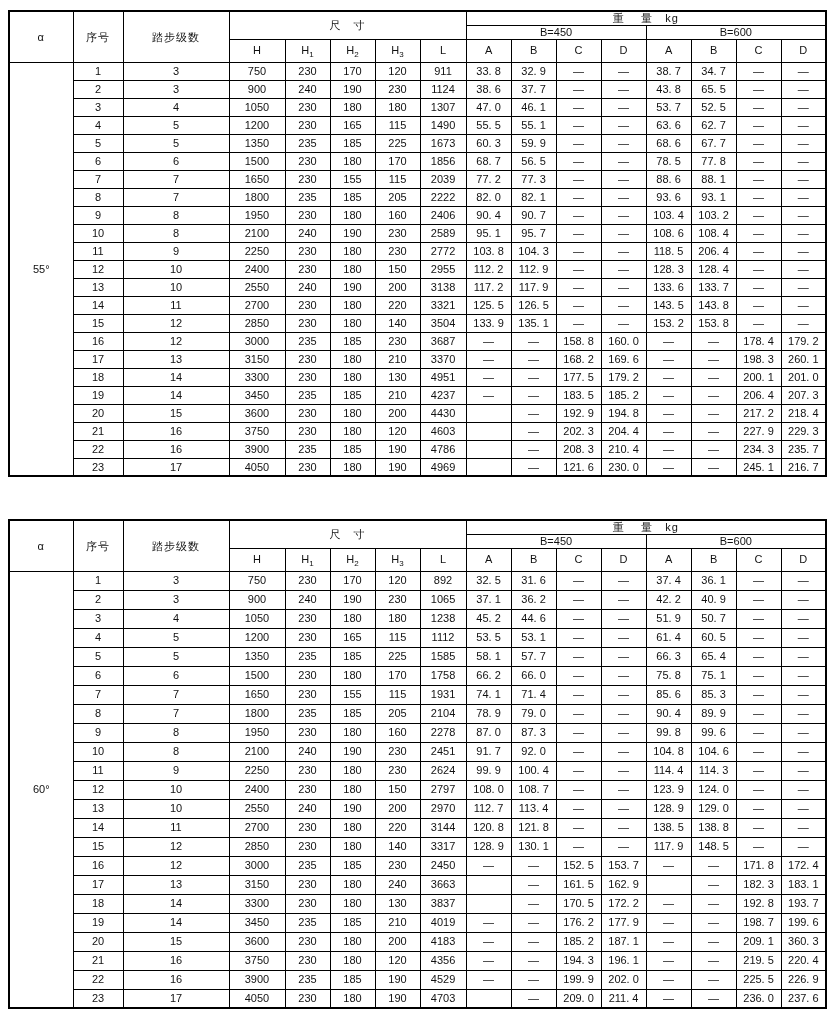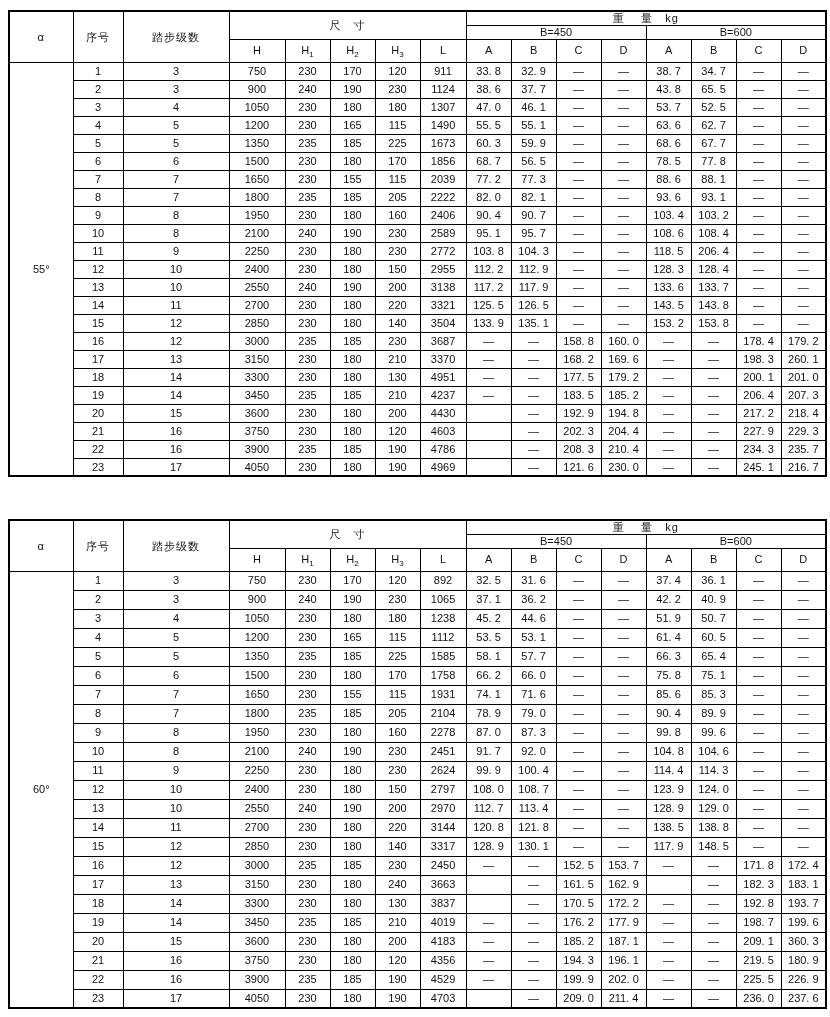--- a/index.html
+++ b/index.html
@@ -616,21 +616,21 @@
         </tr>
         <tr>
           <td>7</td>
           <td>7</td>
           <td>1650</td>
           <td>230</td>
           <td>155</td>
           <td>115</td>
           <td>1931</td>
           <td>74. 1</td>
-          <td>71. 6</td>
+          <td>71. 4</td>
           <td>—</td>
           <td>—</td>
           <td>85. 6</td>
           <td>85. 3</td>
           <td>—</td>
           <td>—</td>
         </tr>
         <tr>
           <td>8</td>
           <td>7</td>
@@ -860,21 +860,21 @@
           <td>180</td>
           <td>120</td>
           <td>4356</td>
           <td>—</td>
           <td>—</td>
           <td>194. 3</td>
           <td>196. 1</td>
           <td>—</td>
           <td>—</td>
           <td>219. 5</td>
-          <td>180. 9</td>
+          <td>220. 4</td>
         </tr>
         <tr>
           <td>22</td>
           <td>16</td>
           <td>3900</td>
           <td>235</td>
           <td>185</td>
           <td>190</td>
           <td>4529</td>
           <td>—</td>

